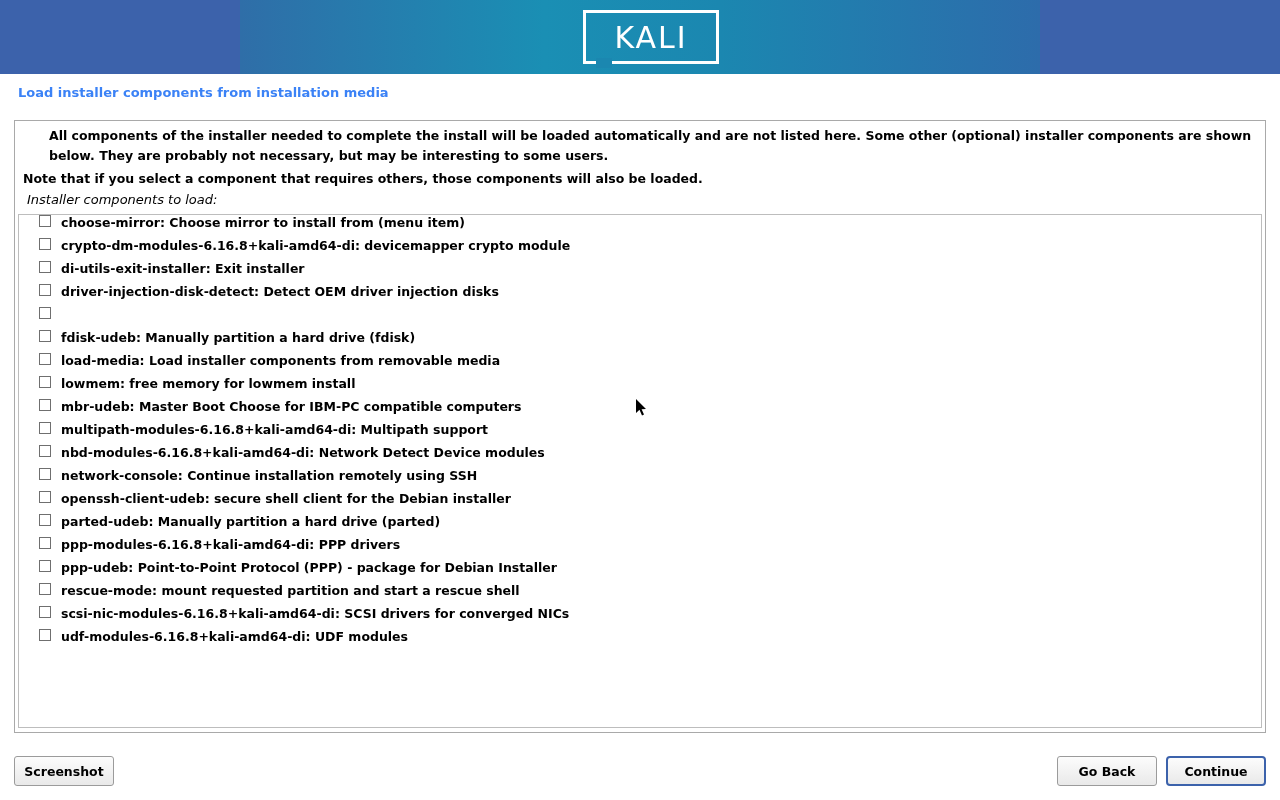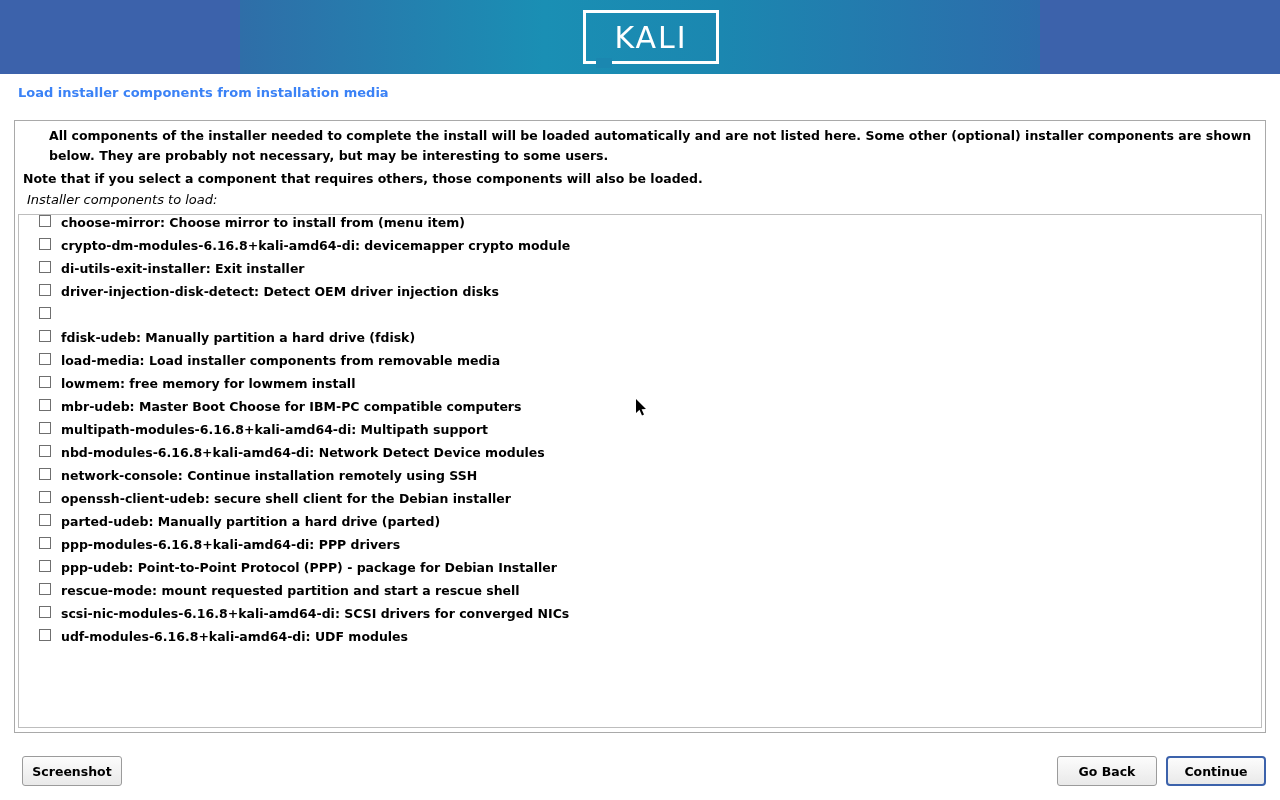--- a/index.html
+++ b/index.html
@@ -149,21 +149,21 @@
     border-radius: 3px;
     background: linear-gradient(180deg, #fcfcfc 0%, #e9e9e9 100%);
     font-size: 12.5px;
     font-weight: bold;
     color: #000000;
     display: flex;
     align-items: center;
     justify-content: center;
     box-sizing: border-box;
   }
-  #screenshot-button { left: 14px; top: 756px; width: 100px; margin-left: 8px; }
+  #screenshot-button { left: 14px; top: 756px; width: 100px; }
   #goback-button { left: 1057px; top: 756px; width: 100px; }
   #continue-button {
     left: 1166px; top: 756px; width: 100px;
     border: 2px solid #3c62ab;
     border-radius: 4px;
   }
 
   
   .cursor {
     position: absolute;

